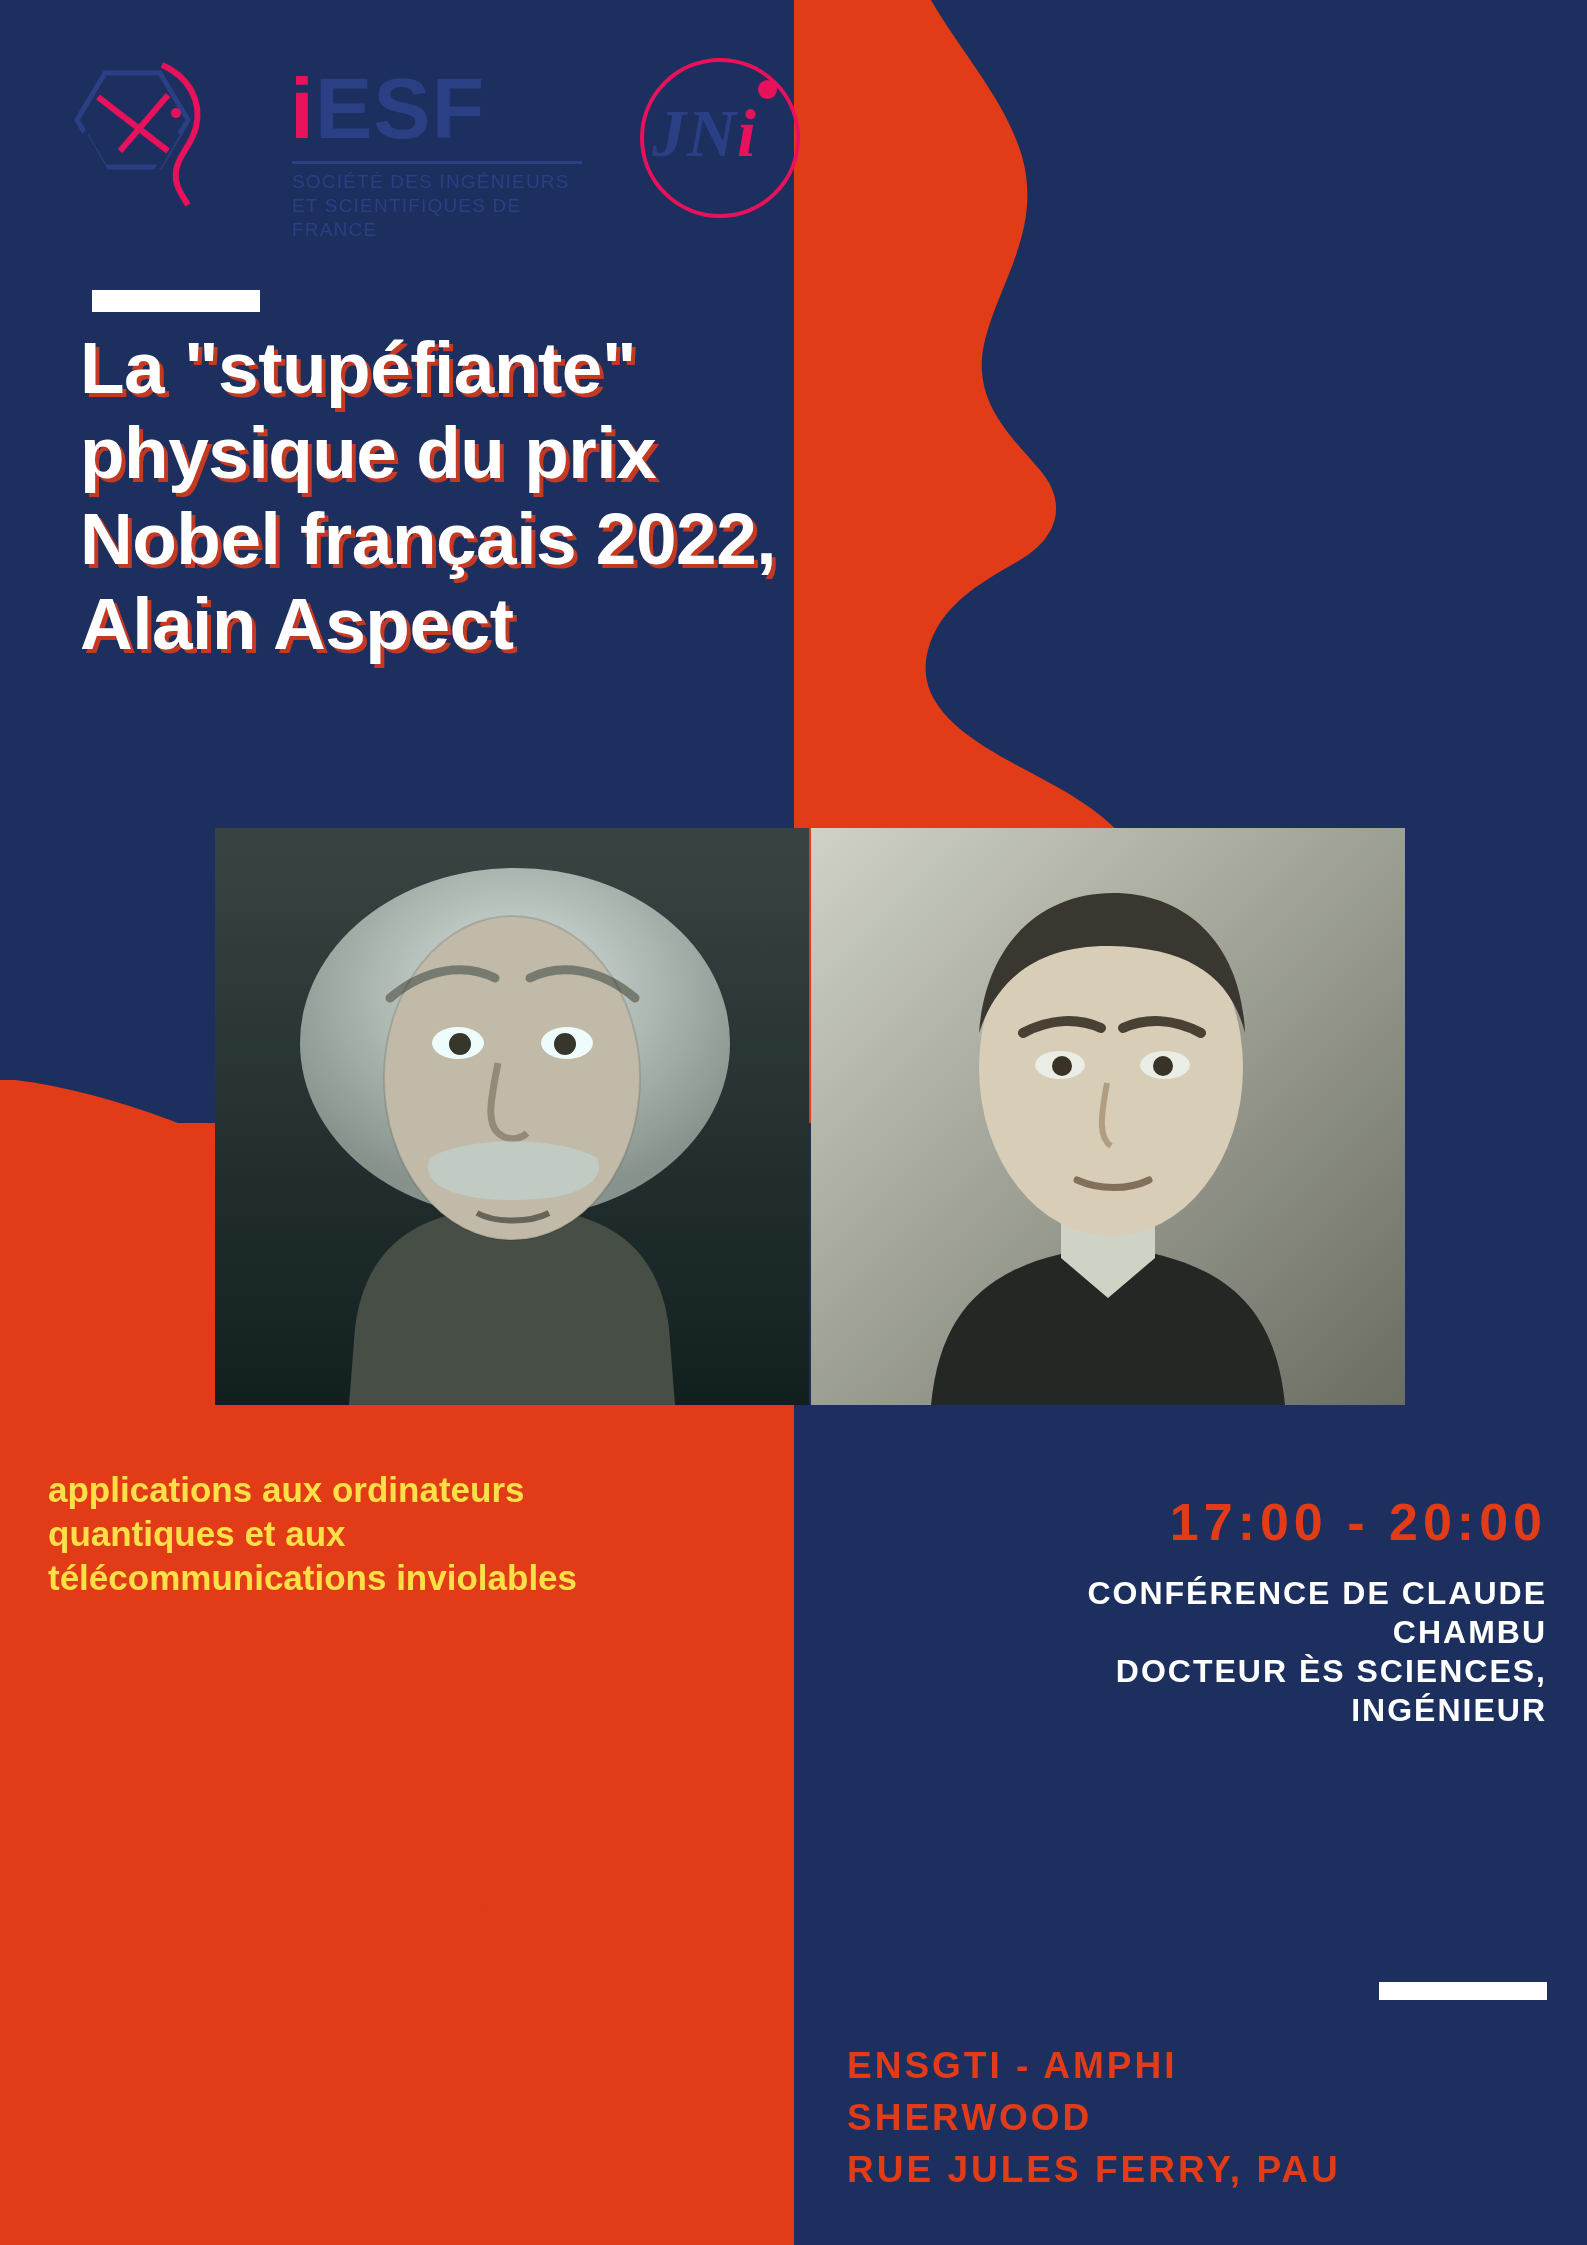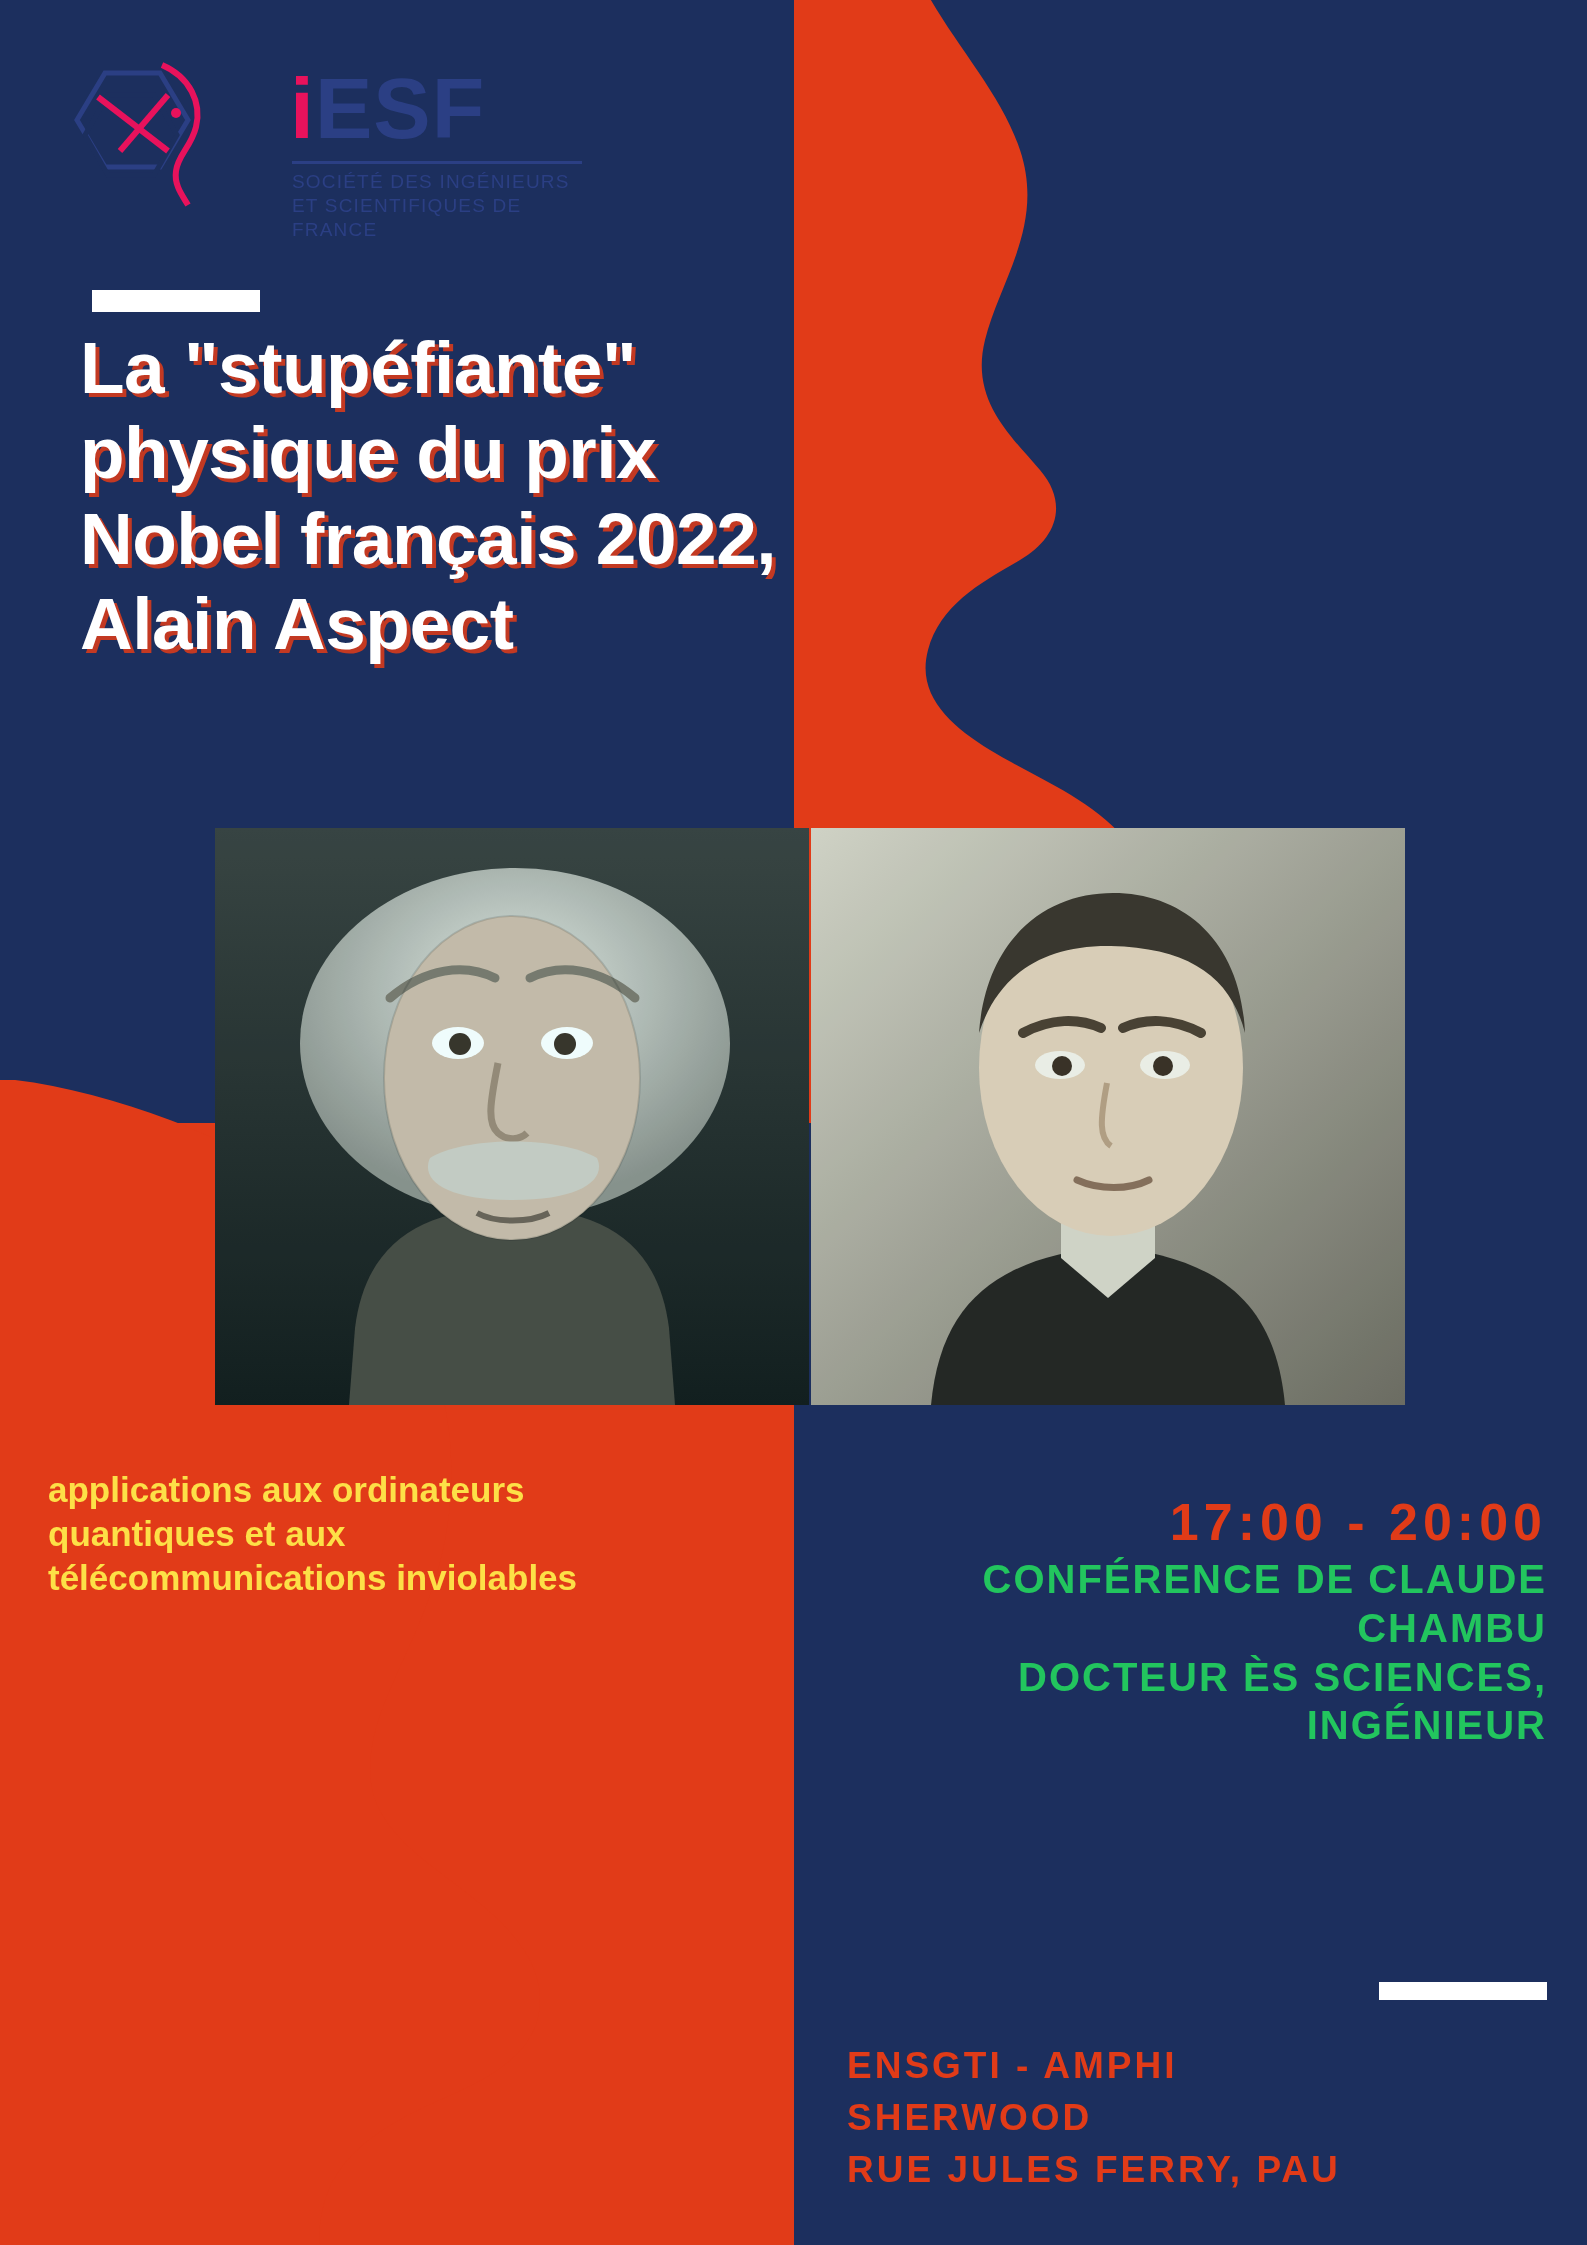--- a/index.html
+++ b/index.html
@@ -124,27 +124,27 @@
   }
   .time {
     margin-top: 22px;
     font-family: "Liberation Sans", sans-serif;
     font-weight: bold;
     font-size: 52px;
     letter-spacing: 5px;
     color: #e13b18;
   }
   .speaker {
-    margin-top: 3px;
-    font-family: "Liberation Sans", sans-serif;
-    font-weight: bold;
-    font-size: 40px;
+    margin-top: 22px;
+    font-family: "Liberation Sans", sans-serif;
+    font-weight: bold;
+    font-size: 32px;
     line-height: 1.22;
     letter-spacing: 2px;
-    color: #22c55e;
+    color: #ffffff;
     text-transform: uppercase;
     white-space: pre-line;
   }
   .divider-bar {
     position:absolute; right:40px; top:1982px;
     width: 168px; height: 18px; background:#ffffff;
   }
   .venue {
     position:absolute; right:40px; top:2040px; width:700px;
     text-align: left;
@@ -188,20 +188,26 @@
 
     <div class="iesf-block">
       <div class="iesf-text">
         <span class="dot">i</span>ESF
       </div>
       <div class="iesf-rule"></div>
       <div class="iesf-sub">Société des Ingénieurs et
 Scientifiques de France</div>
     </div>
 
+    <div class="jni-block">
+      <div class="jni-circle"></div>
+      <div class="jni-text">JN<span class="i2">i</span></div>
+      <div class="jni-dot"></div>
+
+    </div>
   </div>
 
   <div class="title-bar"></div>
   <div class="title">La "stupéfiante"
 physique du prix
 Nobel français 2022,
 Alain Aspect</div>
 
   <div class="portraits">
 

